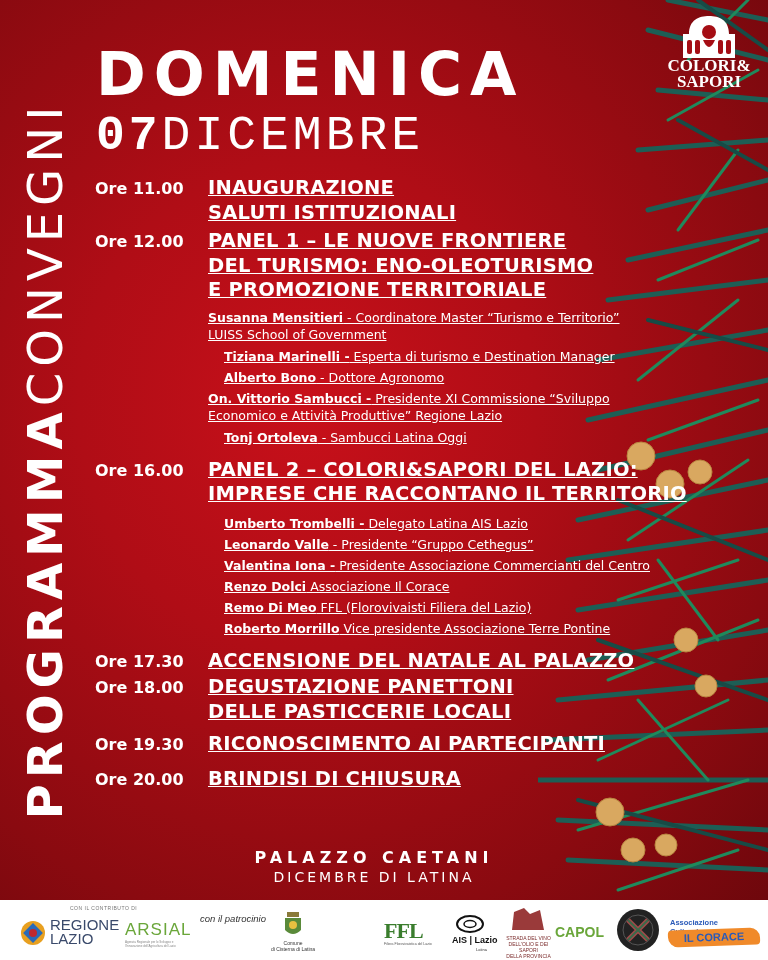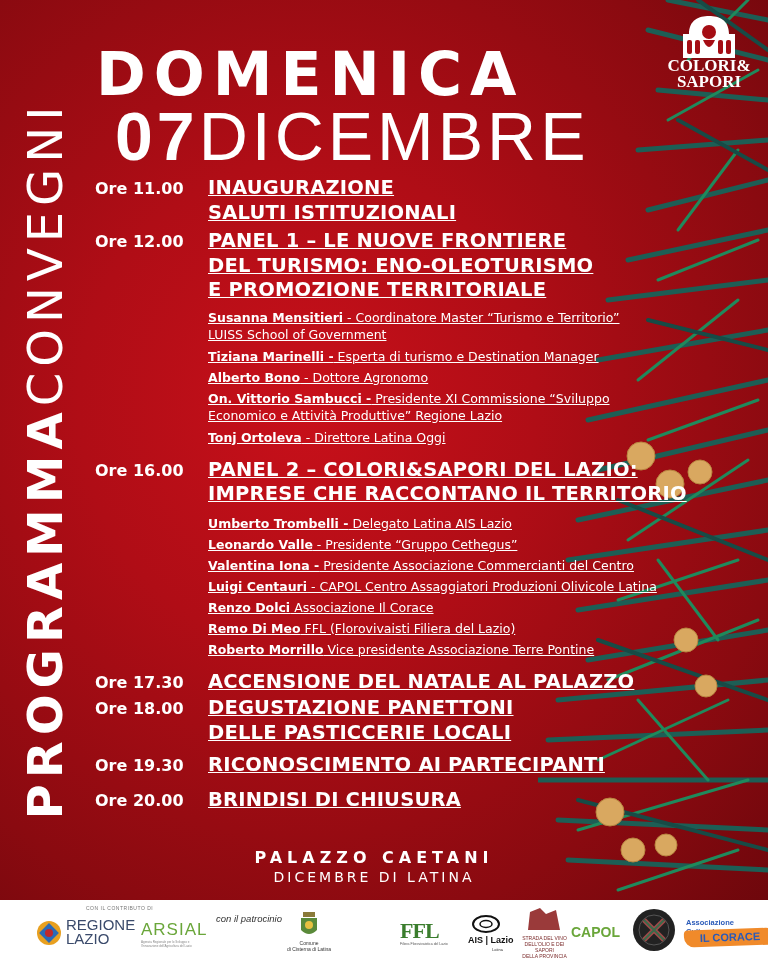--- a/index.html
+++ b/index.html
@@ -24,44 +24,44 @@
     transform: translate(-50%, -50%) rotate(-90deg);
     white-space: nowrap;
     color: #fff; font-size: 48px; letter-spacing: 6px;
     font-family: "DejaVu Sans", sans-serif;
   }
   .vertical-title b { font-weight: 700; }
   .vertical-title i { font-style: normal; font-weight: 400; }
 
   .date-block { position: absolute; left: 96px; top: 42px; color: #fff; }
   .date-line1 { font-size: 60px; font-weight: 700; letter-spacing: 8px; line-height: 64px; font-family: "DejaVu Sans", sans-serif; }
-  .date-line2 { font-size: 68px; line-height: 64px; letter-spacing: 4px; font-family: Liberation Sans, sans-serif; margin-top: -2px; margin-left: 19px; }
+  .date-line2 { font-size: 48px; line-height: 64px; letter-spacing: 4px; font-family: Liberation Mono, monospace; margin-top: -2px; }
   .date-line2 b { font-weight: 700; }
   .date-line2 span { font-weight: 400; }
 
   .logo { position: absolute; left: 664px; top: 14px; width: 90px; text-align: center; color: #fff; }
   .logo svg { display: block; margin: 0 auto; }
   .logo .l1, .logo .l2 { font-family: "Liberation Serif", serif; font-size: 17px; line-height: 16px; font-weight: 700; }
 
   .program { position: absolute; left: 95px; top: 176px; width: 620px; color: #fff; }
   .event { display: flex; margin-bottom: 4px; }
   .time { width: 113px; flex: none; font-weight: 700; font-size: 16px; padding-top: 3px; font-family: "DejaVu Sans", sans-serif; }
   .ev-body { flex: 1; text-decoration: underline; }
   .ev-title { font-weight: 700; font-size: 19.5px; line-height: 24.5px; letter-spacing: 0.2px; font-family: "DejaVu Sans", sans-serif; }
   .speakers { margin-top: 6px; margin-bottom: 6px; }
-  .speaker { font-size: 12.5px; line-height: 21px; font-family: "DejaVu Sans", sans-serif; }
+  .speaker { font-size: 12.5px; line-height: 21px; font-family: "DejaVu Sans", sans-serif; margin-left: 16px; }
   .speaker b { font-weight: 700; }
   .speaker .role { font-weight: 400; }
   .speaker.two-line { line-height: 17px; margin: 2px 0 3px; }
 
   .venue { position: absolute; left: 0; width: 768px; top: 848px; text-align: center; color: #fff; padding-right: 20px; }
   .venue-name { font-size: 16px; font-weight: 700; letter-spacing: 5px; font-family: "DejaVu Sans", sans-serif; }
   .venue-city { font-size: 14px; letter-spacing: 3px; margin-top: 2px; font-family: "DejaVu Sans", sans-serif; }
 
-  .footer { position: absolute; left: 16px; top: 900px; width: 656px; height: 60px; background: #fff; border-radius: 23px; }
+  .footer { position: absolute; left: 0; top: 900px; width: 656px; height: 60px; background: #fff; border-radius: 23px; }
   .fitem { position: absolute; font-family: "Liberation Sans", sans-serif; }
   .contrib { left: 70px; top: 5px; font-size: 5px; color: #777; letter-spacing: 0.5px; }
   .patro { left: 200px; top: 13px; font-size: 9.5px; font-style: italic; color: #333; }
   .rl-text { left: 50px; top: 18px; font-size: 15px; line-height: 14px; color: #3a4a6b; font-weight: 400; }
   .arsial { left: 125px; top: 20px; font-size: 17px; font-weight: 400; color: #6aa63a; letter-spacing: 1px; }
   .arsial-sub { left: 125px; top: 40px; font-size: 3px; color: #888; width: 60px; }
   .comune { left: 268px; top: 40px; font-size: 5px; color: #333; text-align: center; width: 50px; line-height: 6px; }
   .ffl { left: 384px; top: 18px; font-size: 22px; font-weight: 700; color: #3a7d2d; font-family: "Liberation Serif", serif; letter-spacing: -1px; }
   .ffl-sub { left: 384px; top: 42px; font-size: 3.5px; color: #555; }
   .ais { left: 452px; top: 35px; font-size: 9px; font-weight: 700; color: #111; }
@@ -179,37 +179,36 @@
         <div class="ev-title">
           <div>PANEL 1 – LE NUOVE FRONTIERE</div>
             <div>DEL TURISMO: ENO-OLEOTURISMO</div>
             <div>E PROMOZIONE TERRITORIALE</div>
         </div>
         <div class="speakers">
           <div class="speaker two-line"><b>Susanna Mensitieri</b><span class="role"> - Coordinatore Master “Turismo e Territorio”</span><br><span class="role">LUISS School of Government</span></div>
           <div class="speaker"><b>Tiziana Marinelli -</b><span class="role"> Esperta di turismo e Destination Manager</span></div>
           <div class="speaker"><b>Alberto Bono</b><span class="role"> - Dottore Agronomo</span></div>
           <div class="speaker two-line"><b>On. Vittorio Sambucci -</b><span class="role"> Presidente XI Commissione “Sviluppo</span><br><span class="role">Economico e Attività Produttive” Regione Lazio</span></div>
-          <div class="speaker"><b>Tonj Ortoleva</b><span class="role"> - Direttore Latina Oggi</span></div>
+          <div class="speaker"><b>Tonj Ortoleva</b><span class="role"> - Sambucci Latina Oggi</span></div>
         </div>
       </div>
     </div>
 
     <div class="event">
       <div class="time">Ore 16.00</div>
       <div class="ev-body">
         <div class="ev-title">
           <div>PANEL 2 – COLORI&amp;SAPORI DEL LAZIO:</div>
             <div>IMPRESE CHE RACCONTANO IL TERRITORIO</div>
         </div>
         <div class="speakers">
           <div class="speaker"><b>Umberto Trombelli -</b><span class="role"> Delegato Latina AIS Lazio</span></div>
           <div class="speaker"><b>Leonardo Valle</b><span class="role"> - Presidente “Gruppo Cethegus”</span></div>
           <div class="speaker"><b>Valentina Iona -</b><span class="role"> Presidente Associazione Commercianti del Centro</span></div>
-          <div class="speaker"><b>Luigi Centauri</b><span class="role"> - CAPOL Centro Assaggiatori Produzioni Olivicole Latina</span></div>
           <div class="speaker"><b>Renzo Dolci</b><span class="role"> Associazione Il Corace</span></div>
           <div class="speaker"><b>Remo Di Meo</b><span class="role"> FFL (Florovivaisti Filiera del Lazio)</span></div>
           <div class="speaker"><b>Roberto Morrillo</b><span class="role"> Vice presidente Associazione Terre Pontine</span></div>
         </div>
       </div>
     </div>
 
     <div class="event" style="margin-bottom:2px">
       <div class="time">Ore 17.30</div>
       <div class="ev-body">

